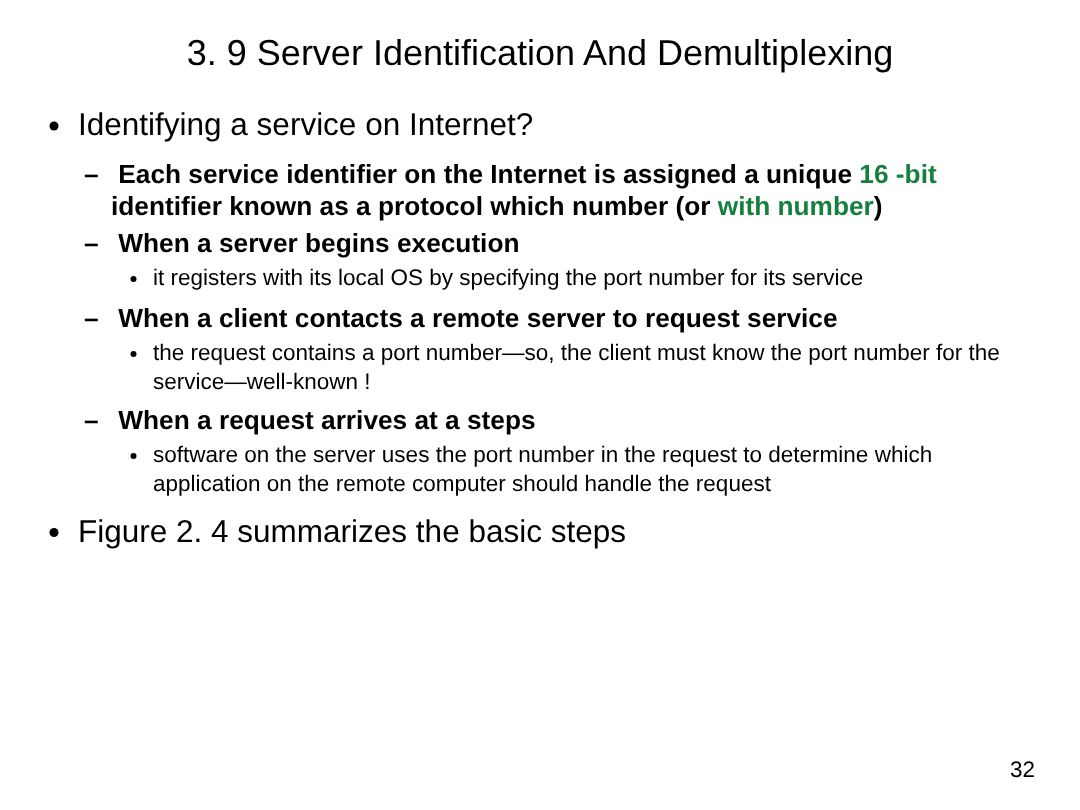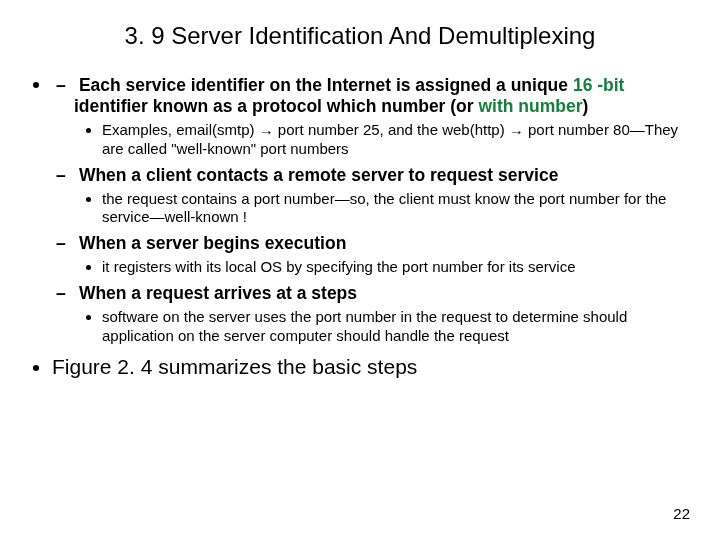--- a/index.html
+++ b/index.html
@@ -72,46 +72,44 @@
   .nowrapseg { font-weight: bold; }
 </style>
 </head>
 <body>
 <div class="slide">
 
   <h1 class="title">3. 9  Server Identification And Demultiplexing</h1>
 
   <ul class="level1">
     <li>
+      <span>Identifying a service on Internet?</span>
       <ul class="level2">
         <li>
           <span class="nowrapseg">Each service identifier on the Internet is assigned a unique </span><span class="red nowrapseg">16 -bit</span><span class="nowrapseg"> identifier known as a protocol which number (or </span><span class="red nowrapseg">with number</span><span class="nowrapseg">)</span>
+        </li>
+        <li>
+          <span>When a server begins execution</span>
           <ul class="level3">
-            <li>Examples, email(smtp) → port number 25, and the web(http) → port number 80—They are called "well-known" port numbers</li>
+            <li>it registers with its local OS by specifying the port number for its service</li>
           </ul>
         </li>
         <li>
           <span>When a client contacts a remote server to request service</span>
           <ul class="level3">
             <li>the request contains a port number—so, the client must know the port number for the service—well-known !</li>
           </ul>
         </li>
         <li>
-          <span>When a server begins execution</span>
-          <ul class="level3">
-            <li>it registers with its local OS by specifying the port number for its service</li>
-          </ul>
-        </li>
-        <li>
           <span>When a request arrives at a steps</span>
           <ul class="level3">
-            <li>software on the server uses the port number in the request to determine should application on the server computer should handle the request</li>
+            <li>software on the server uses the port number in the request to determine which application on the remote computer should handle the request</li>
           </ul>
         </li>
       </ul>
     </li>
     <li style="margin-top:10px;">
       <span>Figure 2. 4 summarizes the basic steps</span>
     </li>
   </ul>
 
-  <div class="pagenum">22</div>
+  <div class="pagenum">32</div>
 </div>
 
 </body></html>

